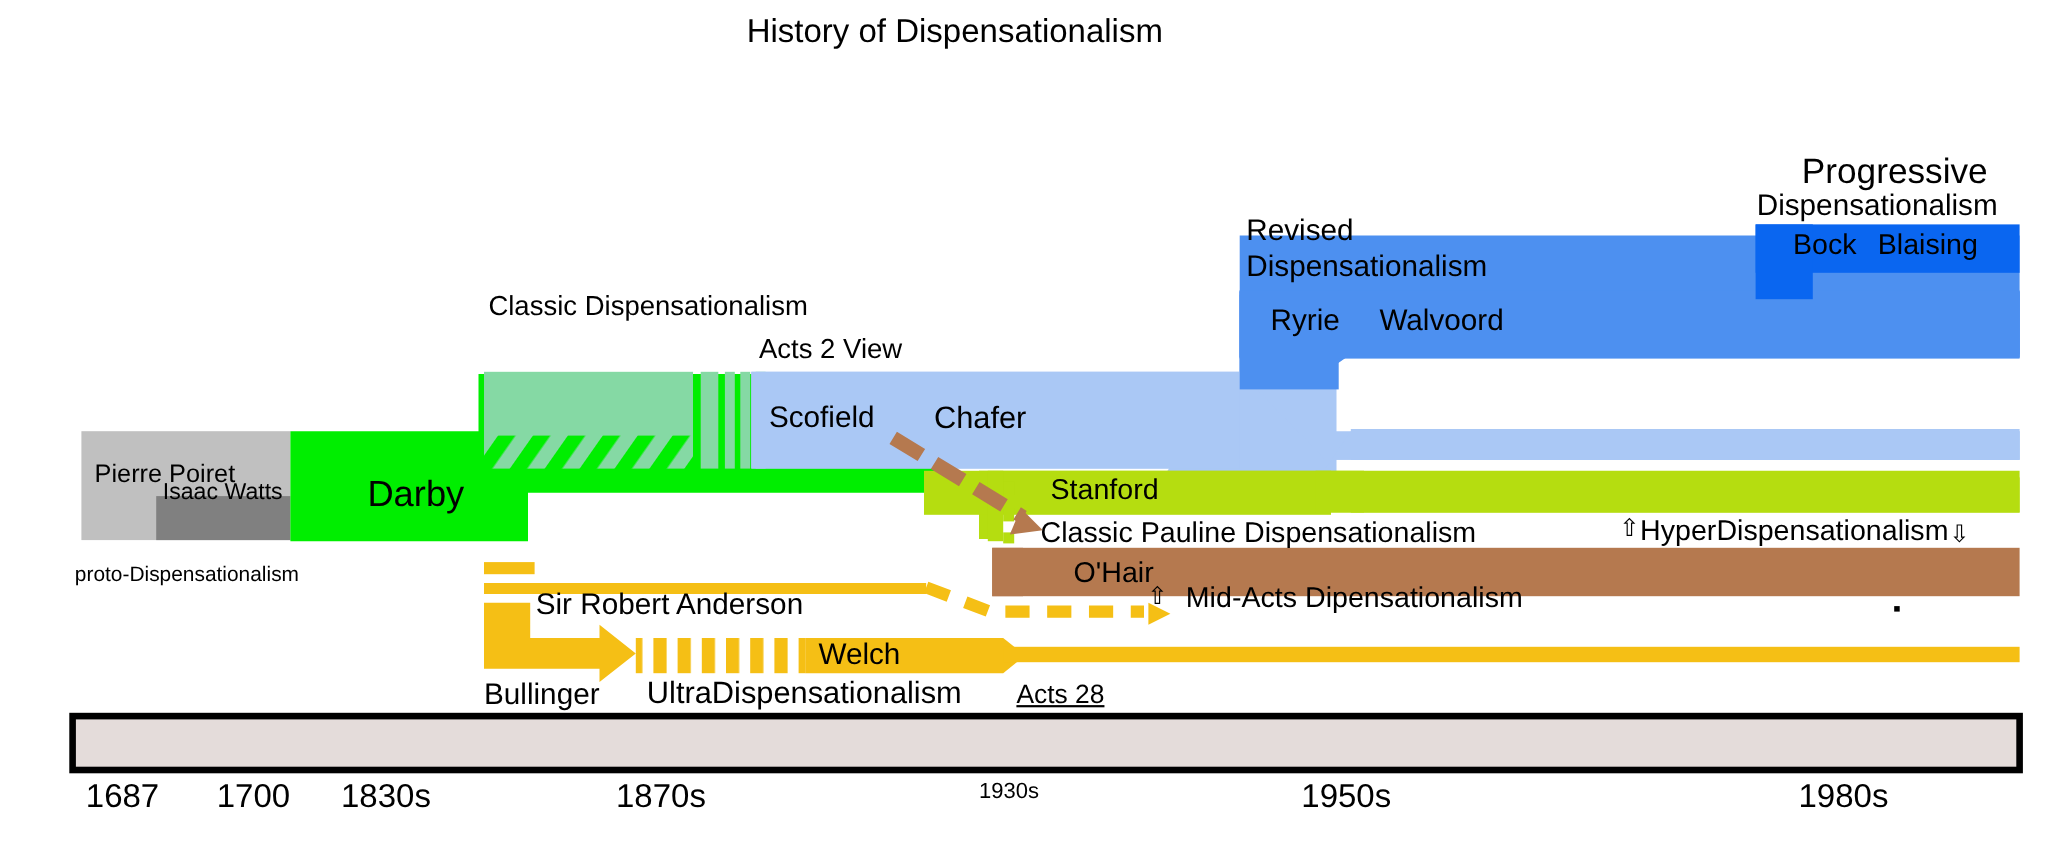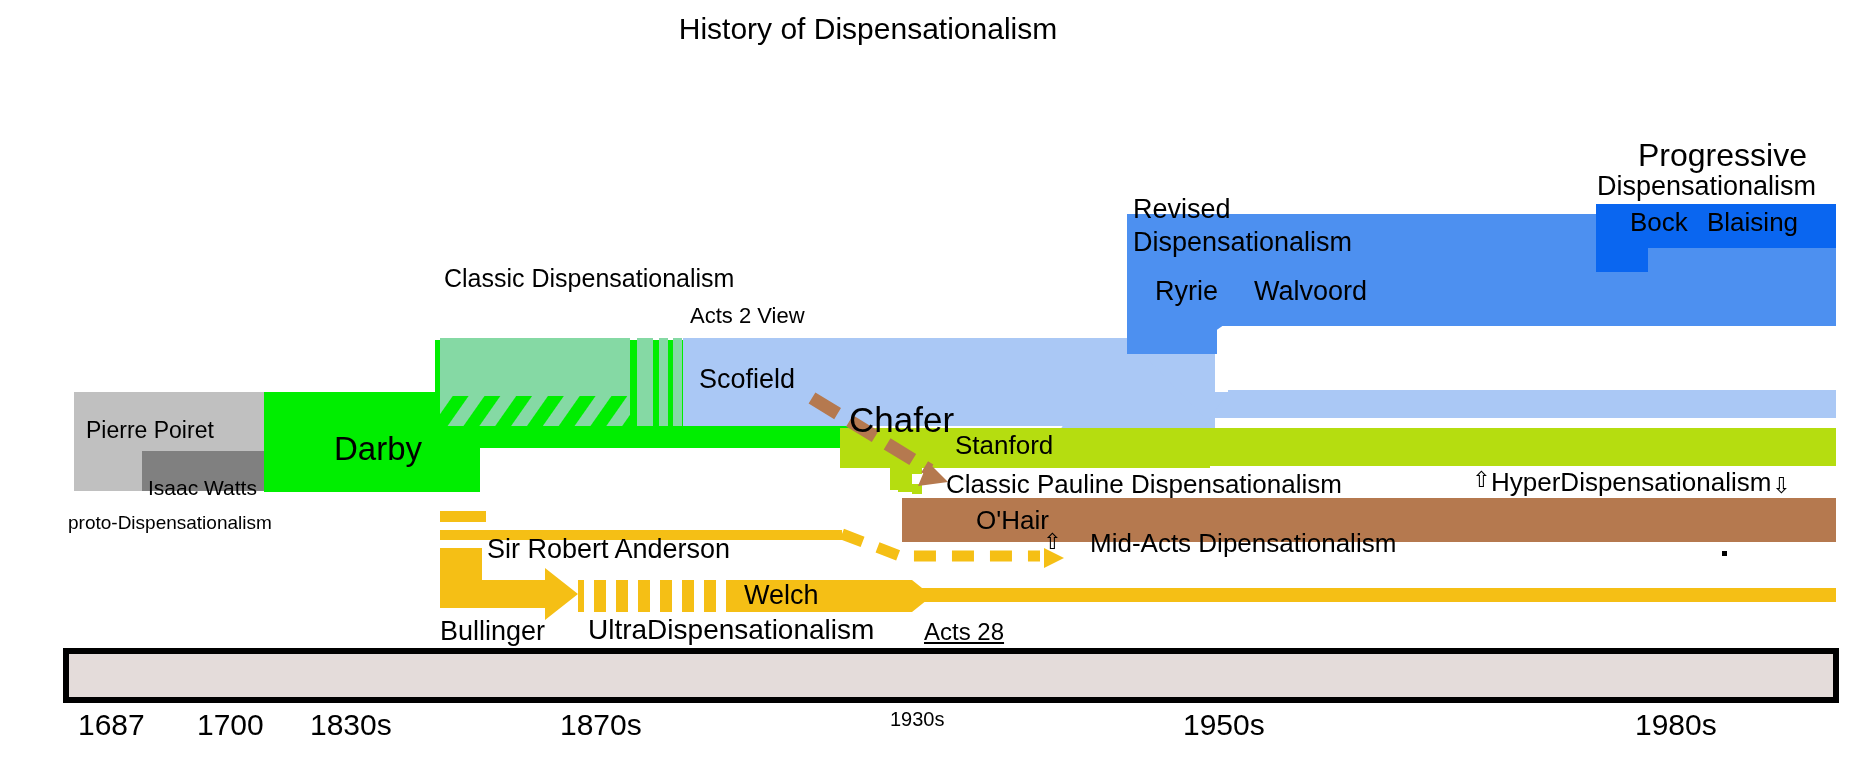--- a/index.html
+++ b/index.html
@@ -90,50 +90,50 @@
 
     <g stroke="#f5bf15" stroke-width="11" fill="none" stroke-dasharray="22 16" stroke-linecap="butt">
       <path d="M842,534 L900,556 L1040,556"></path>
     </g>
     <path d="M1044,548 L1064,558 L1044,568 Z" fill="#f5bf15"></path>
 
     <rect x="66" y="651" width="1770" height="49" fill="#e4dcda" stroke="#000000" stroke-width="6"></rect>
   </svg>
 
   <div class="lbl" style="left:86px;top:418px;font-size:23px;">Pierre Poiret</div>
-  <div class="lbl" style="left:148px;top:476px;font-size:21px;">Isaac Watts</div>
+  <div class="lbl" style="left:148px;top:436px;font-size:21px;">Isaac Watts</div>
   <div class="lbl" style="left:68px;top:513px;font-size:19px;">proto-Dispensationalism</div>
 
   <div class="lbl" style="left:334px;top:431px;font-size:33px;">Darby</div>
   <div class="lbl" style="left:444px;top:265px;font-size:25px;">Classic Dispensationalism</div>
-  <div class="lbl" style="left:690px;top:304px;font-size:22px;">Acts 2 View</div>
+  <div class="lbl" style="left:690px;top:304px;font-size:25px;">Acts 2 View</div>
 
   <div class="lbl" style="left:699px;top:365px;font-size:27px;">Scofield</div>
-  <div class="lbl" style="left:849px;top:365px;font-size:35px;margin-top:36px;">Chafer</div>
+  <div class="lbl" style="left:849px;top:365px;font-size:28px;">Chafer</div>
 
   <div class="lbl" style="left:1133px;top:195px;font-size:27px;">Revised</div>
   <div class="lbl" style="left:1133px;top:228px;font-size:27px;">Dispensationalism</div>
   <div class="lbl" style="left:1155px;top:277px;font-size:27px;">Ryrie</div>
   <div class="lbl" style="left:1254px;top:277px;font-size:27px;">Walvoord</div>
 
   <div class="lbl" style="left:1638px;top:138px;font-size:32px;">Progressive</div>
   <div class="lbl" style="left:1597px;top:172px;font-size:27px;">Dispensationalism</div>
   <div class="lbl" style="left:1630px;top:208px;font-size:26px;">Bock</div>
   <div class="lbl" style="left:1707px;top:208px;font-size:26px;">Blaising</div>
 
   <div class="lbl" style="left:955px;top:431px;font-size:26px;">Stanford</div>
   <div class="lbl" style="left:946px;top:470px;font-size:26px;">Classic Pauline Dispensationalism</div>
   <div class="lbl" style="left:976px;top:506px;font-size:26px;">O'Hair</div>
 
   <div class="lbl" style="left:1472px;top:468px;font-size:22px;">⇧</div>
   <div class="lbl" style="left:1491px;top:468px;font-size:26px;">HyperDispensationalism</div>
   <div class="lbl" style="left:1772px;top:474px;font-size:22px;">⇩</div>
 
   <div class="lbl" style="left:1043px;top:530px;font-size:22px;">⇧</div>
-  <div class="lbl" style="left:1078px;top:529px;font-size:26px;margin-left:12px;">Mid-Acts Dipensationalism</div>
+  <div class="lbl" style="left:1078px;top:529px;font-size:26px;">Mid-Acts Dipensationalism</div>
 
   <div class="lbl" style="left:487px;top:535px;font-size:27px;">Sir Robert Anderson</div>
   <div class="lbl" style="left:440px;top:617px;font-size:27px;">Bullinger</div>
   <div class="lbl" style="left:744px;top:581px;font-size:27px;">Welch</div>
   <div class="lbl" style="left:588px;top:615px;font-size:28px;">UltraDispensationalism</div>
   <div class="lbl" style="left:924px;top:619px;font-size:24px;text-decoration:underline;">Acts 28</div>
 
   <div id="axis-ticks">
       <div class="lbl" style="left: 78px; top: 708px; font-size: 30px;">1687</div>
       <div class="lbl" style="left: 197px; top: 708px; font-size: 30px;">1700</div>

